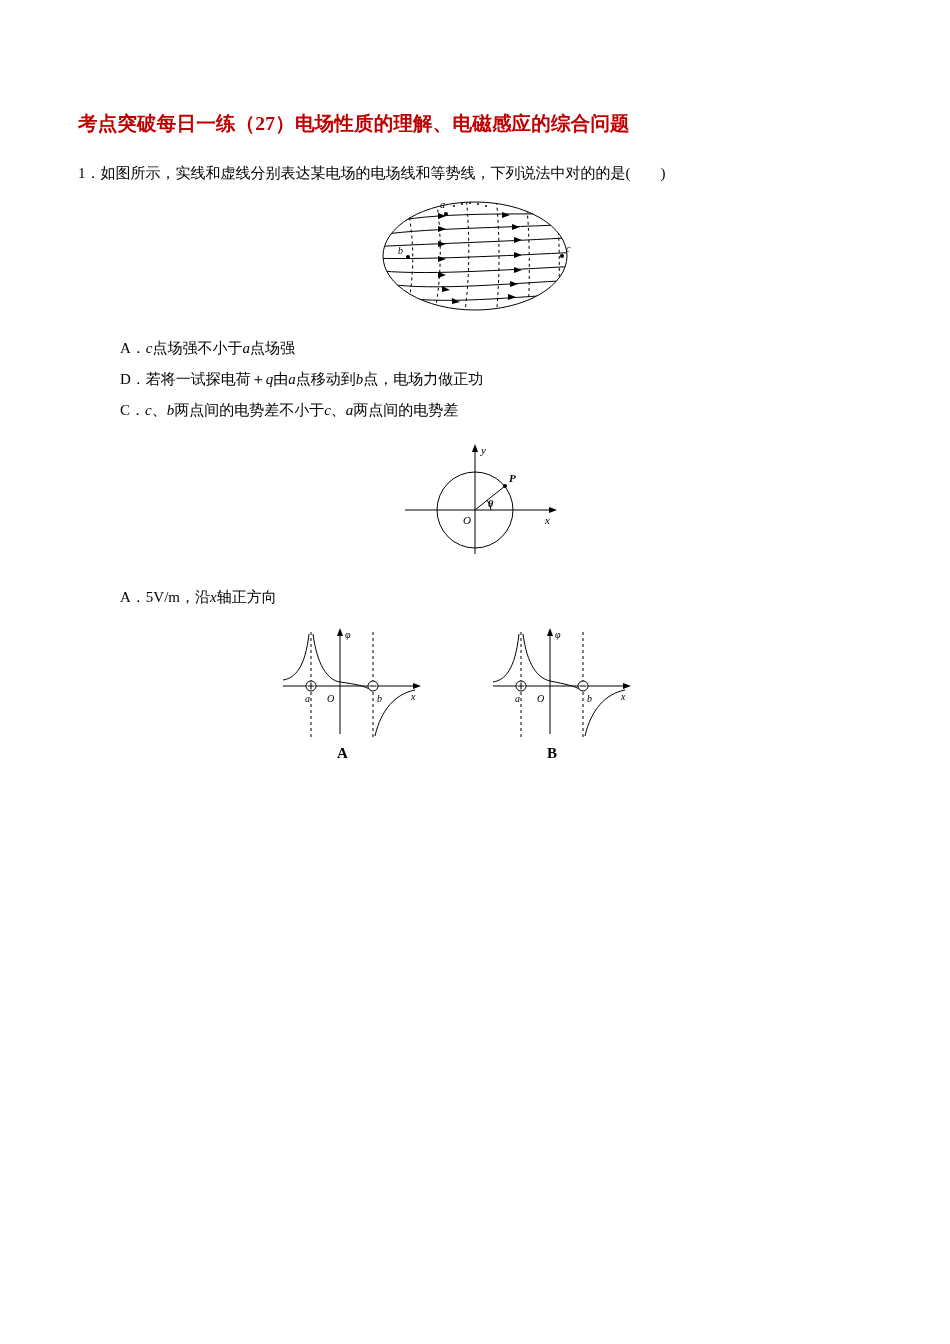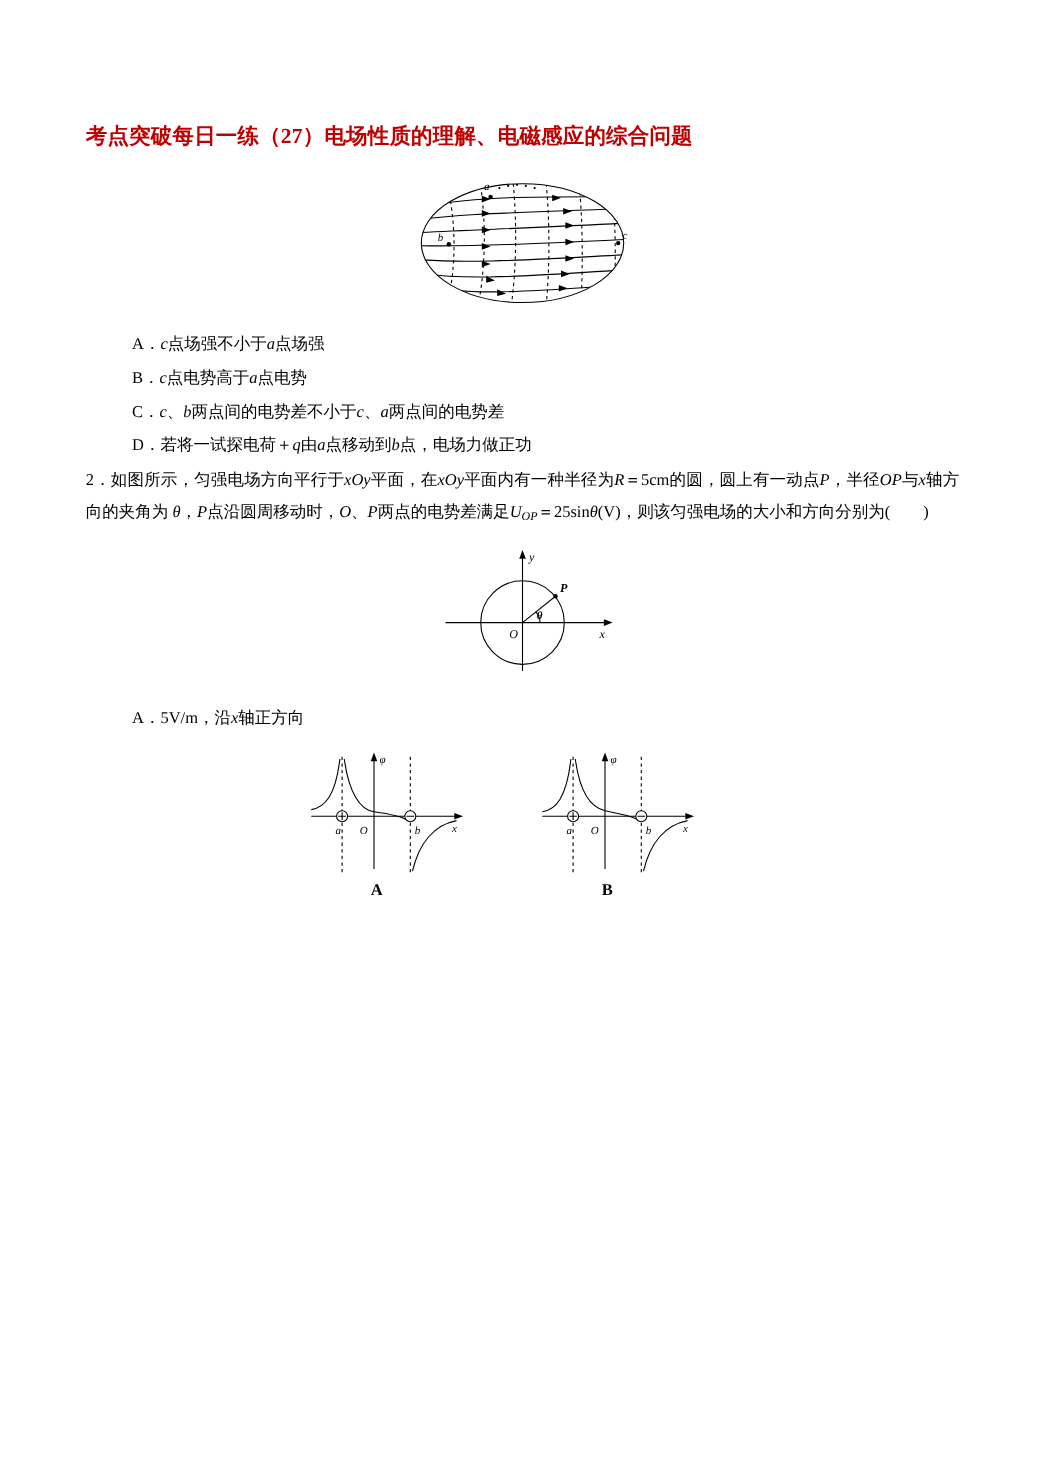--- a/index.html
+++ b/index.html
@@ -74,20 +74,23 @@
   }
 </style>
 </head>
 <body>
 
 <div class="page">
 
   <div class="doc-title">考点突破每日一练（27）电场性质的理解、电磁感应的综合问题</div>
 
   <div class="q-block">
+    <p class="q-line">
+      <span>1．</span><span>如图所示，实线和虚线分别表达某电场的电场线和等势线，下列说法中对的的是(　　)</span>
+    </p>
 
     <div class="fig fig1">
       <svg width="250" height="125" viewBox="0 0 250 125">
         <defs>
           <clipPath id="clipEll">
             <ellipse cx="125" cy="62" rx="92" ry="54"></ellipse>
           </clipPath>
         </defs>
         <g clip-path="url(#clipEll)">
 
@@ -143,34 +146,28 @@
         <text x="48" y="60" font-size="10" font-style="italic" font-family="Liberation Serif, serif">b</text>
         <circle cx="212" cy="62" r="2" fill="#000"></circle>
         <text x="216" y="58" font-size="10" font-style="italic" font-family="Liberation Serif, serif">c</text>
       </svg>
     </div>
 
     <p class="opt opt-indent">
       A．<i>c</i>点场强不小于<i>a</i>点场强
     </p>
     <p class="opt opt-indent">
-      B．<i>c</i>点电势高于<i>a</i>点电势
+      D．若将一试探电荷＋<i>q</i>由<i>a</i>点移动到<i>b</i>点，电场力做正功
     </p>
     <p class="opt opt-indent">
       C．<i>c</i>、<i>b</i>两点间的电势差不小于<i>c</i>、<i>a</i>两点间的电势差
     </p>
-    <p class="opt opt-indent">
-      D．若将一试探电荷＋<i>q</i>由<i>a</i>点移动到<i>b</i>点，电场力做正功
-    </p>
   </div>
 
   <div class="q-block">
-    <p class="q-line">
-      2．如图所示，匀强电场方向平行于<i>xOy</i>平面，在<i>xOy</i>平面内有一种半径为<i>R</i>＝5cm的圆，圆上有一动点<i>P</i>，半径<i>OP</i>与<i>x</i>轴方向的夹角为 <i>θ</i>，<i>P</i>点沿圆周移动时，<i>O</i>、<i>P</i>两点的电势差满足<i>U</i><span class="sub">OP</span>＝25sin<i>θ</i>(V)，则该匀强电场的大小和方向分别为(　　)
-    </p>
 
     <div class="fig fig2">
       <svg width="200" height="130" viewBox="0 0 200 130">
 
         <line x1="100" y1="118" x2="100" y2="12" stroke="#000" stroke-width="1"></line>
         <polygon points="100,8 97,16 103,16" fill="#000"></polygon>
         <text x="106" y="18" font-size="11" font-style="italic" font-family="Liberation Serif, serif">y</text>
         <line x1="30" y1="74" x2="178" y2="74" stroke="#000" stroke-width="1"></line>
         <polygon points="182,74 174,71 174,77" fill="#000"></polygon>
         <text x="170" y="88" font-size="11" font-style="italic" font-family="Liberation Serif, serif">x</text>

